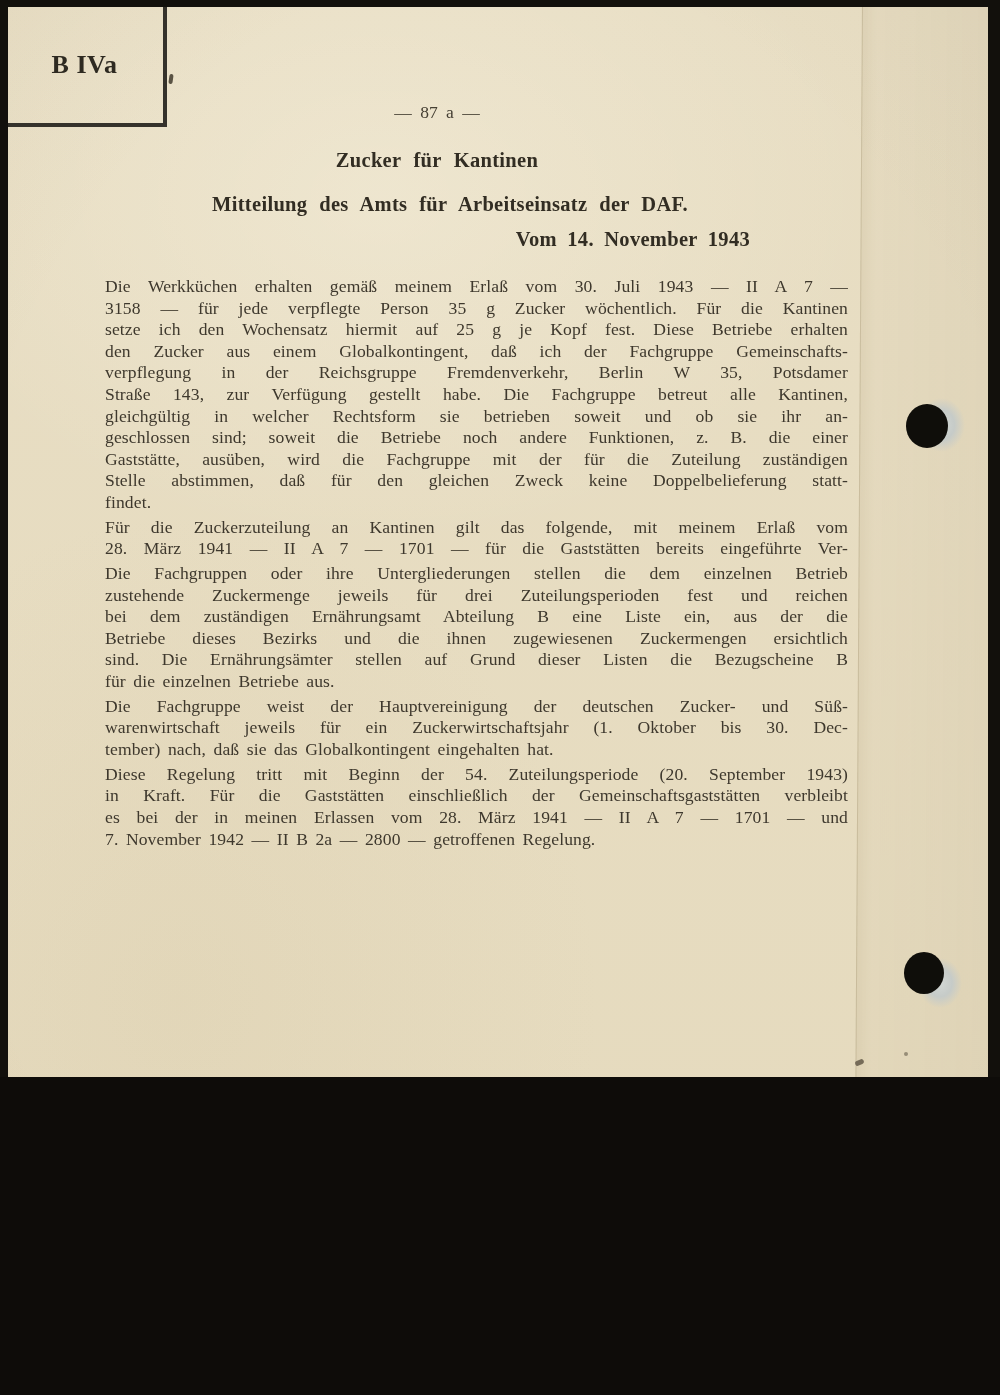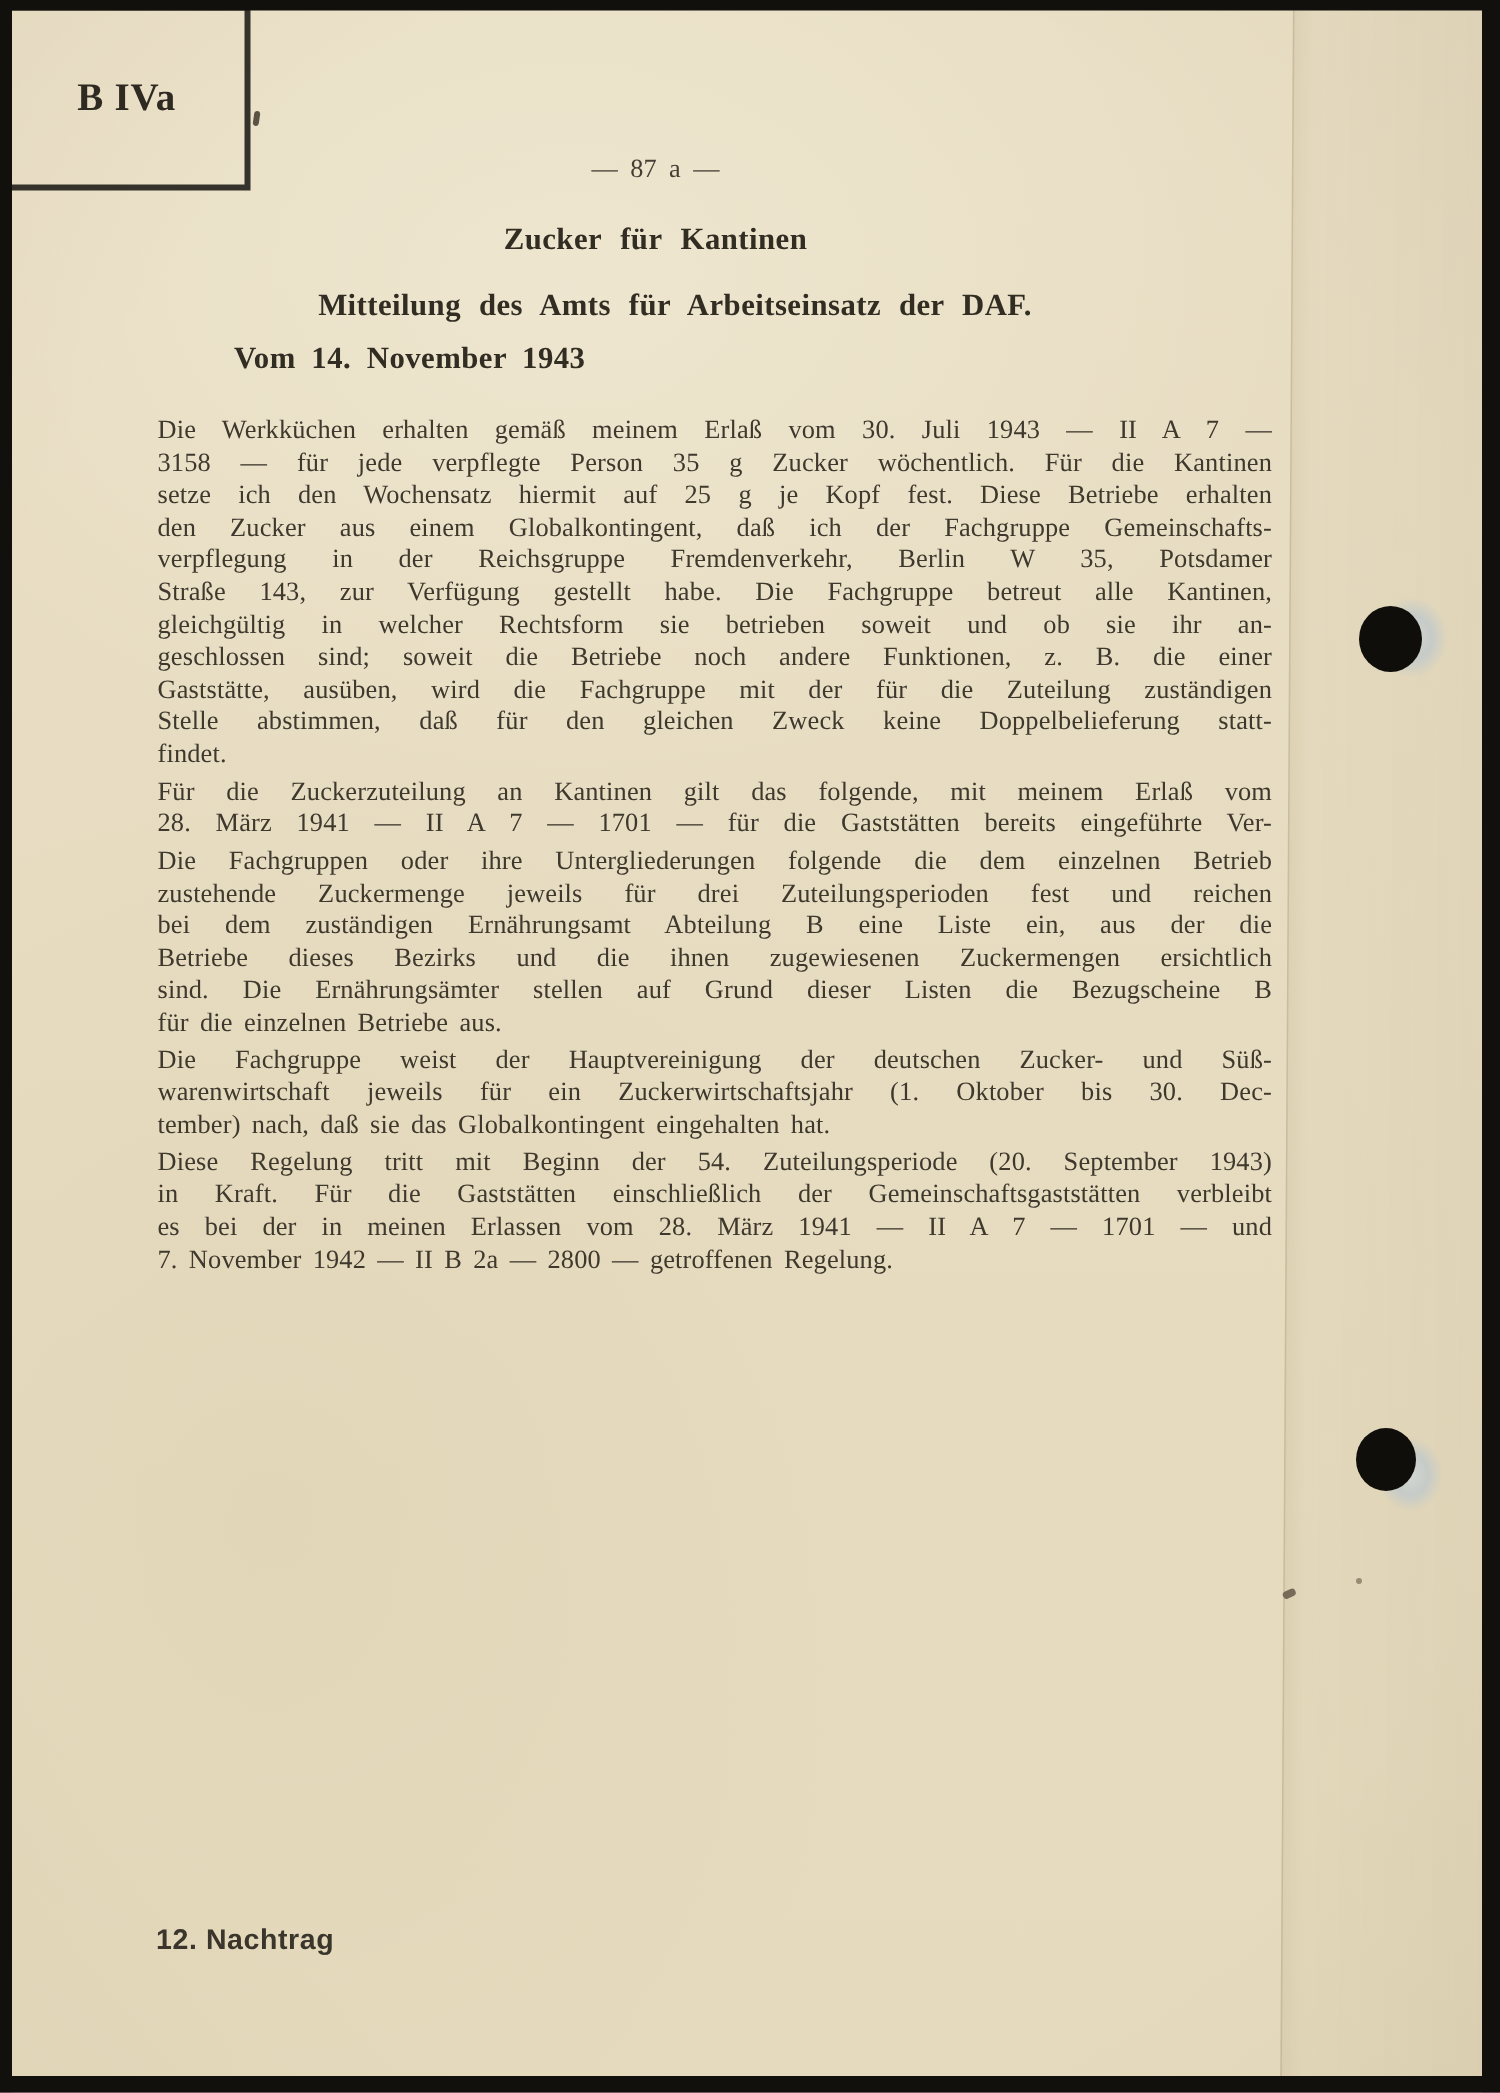--- a/index.html
+++ b/index.html
@@ -1,16 +1,16 @@
 <!DOCTYPE html>
 <html><head>
 <meta charset="utf-8">
 <style>
   html,body{margin:0;padding:0;background:#0e0c09;}
-  .scan{position:relative;width:1000px;height:1395px;overflow:hidden;background:#f9a8d4;
+  .scan{position:relative;width:1000px;height:1077px;overflow:hidden;background:#e5e5e5;
         font-family:"Liberation Serif","DejaVu Serif",serif;}
   .paper{position:absolute;left:0;top:0;width:1000px;height:1395px;
          background:
            radial-gradient(ellipse 700px 500px at 38% 14%, rgba(255,251,238,0.28), rgba(255,251,238,0) 70%),
            radial-gradient(ellipse 600px 700px at 18% 72%, rgba(208,192,156,0.18), rgba(208,192,156,0) 70%),
            radial-gradient(ellipse 900px 1200px at 50% 50%, rgba(0,0,0,0) 60%, rgba(110,90,55,0.07) 100%),
            linear-gradient(#e8dec4,#e5dabd);}
   .side-band{position:absolute;left:862px;top:0;width:138px;height:1395px;z-index:2;
          transform:skewX(-0.35deg);transform-origin:top left;
          border-left:1px solid rgba(125,103,65,0.22);
@@ -25,21 +25,21 @@
   .biva-box{position:absolute;left:2px;top:3px;width:157px;height:116px;z-index:4;
             border:4px solid #35322b;display:flex;align-items:center;justify-content:center;}
   .biva-label{font-weight:bold;font-size:26px;letter-spacing:0.5px;color:#2e2a21;}
   
   .pagenum{position:absolute;left:287px;top:102px;width:300px;text-align:center;z-index:3;
            font-size:17.5px;color:#453f33;word-spacing:4px;}
   .title{position:absolute;left:140px;top:149px;width:594px;text-align:center;z-index:3;
          font-size:20.5px;font-weight:bold;word-spacing:7px;letter-spacing:0.3px;color:#322d23;}
   .subtitle{position:absolute;left:153px;top:193px;width:594px;text-align:center;z-index:3;
             font-size:20.5px;font-weight:bold;word-spacing:6.5px;letter-spacing:0.3px;color:#322d23;}
-  .dateline{position:absolute;left:156px;top:228px;width:594px;text-align:left;z-index:3;
+  .dateline{position:absolute;left:156px;top:228px;width:594px;text-align:right;z-index:3;
             font-size:20.5px;font-weight:bold;word-spacing:5px;letter-spacing:0.3px;color:#322d23;}
   
   .body-text{position:absolute;left:105px;top:276px;width:743px;z-index:3;
              font-size:17.6px;line-height:21.6px;letter-spacing:0.1px;color:#3e382d;}
   .para{margin:0 0 3.2px 0;}
   .line{text-align:justify;text-align-last:justify;height:21.6px;overflow:hidden;}
   .line-last{text-align-last:left;word-spacing:3px;}
   
   .footer{position:absolute;left:104px;top:1283px;z-index:3;
           font-family:"Liberation Sans","DejaVu Sans",sans-serif;
@@ -91,21 +91,21 @@
         <div class="line">geschlossen sind; soweit die Betriebe noch andere Funktionen, z. B. die einer</div>
         <div class="line">Gaststätte, ausüben, wird die Fachgruppe mit der für die Zuteilung zuständigen</div>
         <div class="line">Stelle abstimmen, daß für den gleichen Zweck keine Doppelbelieferung statt-</div>
         <div class="line line-last">findet.</div>
       </div>
     <div class="para">
         <div class="line">Für die Zuckerzuteilung an Kantinen gilt das folgende, mit meinem Erlaß vom</div>
         <div class="line">28. März 1941 — II A 7 — 1701 — für die Gaststätten bereits eingeführte Ver-</div>
       </div>
     <div class="para">
-        <div class="line">Die Fachgruppen oder ihre Untergliederungen folgende die dem einzelnen Betrieb</div>
+        <div class="line">Die Fachgruppen oder ihre Untergliederungen stellen die dem einzelnen Betrieb</div>
         <div class="line">zustehende Zuckermenge jeweils für drei Zuteilungsperioden fest und reichen</div>
         <div class="line">bei dem zuständigen Ernährungsamt Abteilung B eine Liste ein, aus der die</div>
         <div class="line">Betriebe dieses Bezirks und die ihnen zugewiesenen Zuckermengen ersichtlich</div>
         <div class="line">sind. Die Ernährungsämter stellen auf Grund dieser Listen die Bezugscheine B</div>
         <div class="line line-last">für die einzelnen Betriebe aus.</div>
       </div>
     <div class="para">
         <div class="line">Die Fachgruppe weist der Hauptvereinigung der deutschen Zucker- und Süß-</div>
         <div class="line">warenwirtschaft jeweils für ein Zuckerwirtschaftsjahr (1. Oktober bis 30. Dec-</div>
         <div class="line line-last">tember) nach, daß sie das Globalkontingent eingehalten hat.</div>

